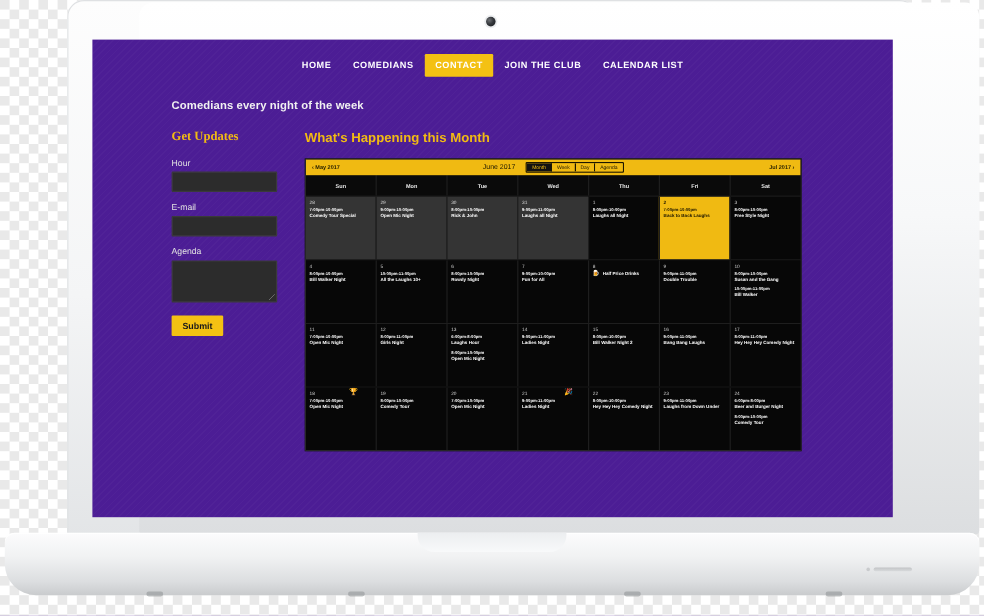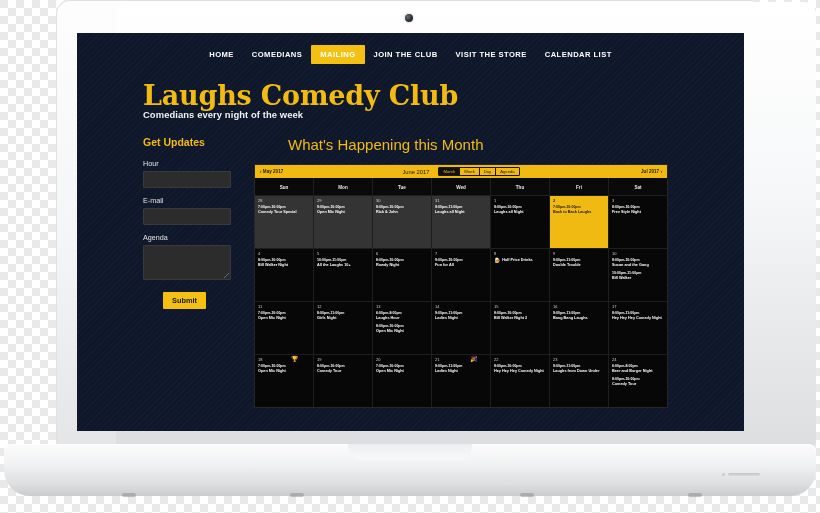--- a/index.html
+++ b/index.html
@@ -23,21 +23,21 @@
     border-radius:12px 12px 3px 3px;
     background:linear-gradient(180deg,#ffffff 0%,#f7f8f9 40%,#dcdee0 100%);
   }
   .webcam{
     position:absolute;left:405px;top:14px;width:8px;height:8px;border-radius:50%;
     background:radial-gradient(circle at 35% 35%,#6d7074 0%,#34373b 45%,#15171a 100%);
     box-shadow:0 0 0 1.5px #eceef0;
   }
   .screen{
     position:absolute;left:77px;top:33px;width:667px;height:398px;
-    background:#0f172a;overflow:hidden;
+    background:#4c1d95;overflow:hidden;
   }
   .screen::after{
     content:"";position:absolute;inset:0;pointer-events:none;
     background:repeating-linear-gradient(-45deg,rgba(255,255,255,.022) 0 1px,rgba(0,0,0,0) 1px 4px);
   }
   .laptop-base{
     position:absolute;left:4px;top:444px;width:812px;height:52px;
     border-radius:8px 8px 26px 26px;
     background:linear-gradient(180deg,#fcfcfd 0%,#f1f2f3 38%,#dcdee0 78%,#c9cbcd 100%);
     box-shadow:inset 0 1px 0 #ffffff;
@@ -67,41 +67,41 @@
 
   .brand-wrap{padding:18px 0 0 66px;}
   .brand{
     font-family:"DejaVu Serif",serif;font-weight:bold;font-size:27px;color:#f2bb13;
     letter-spacing:-0.2px;line-height:1;
   }
   .tagline{font-size:9.4px;font-weight:bold;color:#f1f1f1;margin-top:0;letter-spacing:.1px;}
 
   .body-row{display:flex;padding:16px 0 0 66px;gap:21px;}
   .col-left{width:90px;}
-  .panel-title{font-size:10.5px;font-weight:bold;color:#f2bb13;margin-bottom:11px;}
+  .panel-title{font-size:10.5px;font-weight:bold;color:#f2bb13;margin-bottom:11px;font-family:Liberation Serif, serif;}
   .field-label{font-size:7.2px;color:#e2e2e2;margin-bottom:3px;}
   .field-input{
     width:86px;height:15px;background:#2c2c2c;border:1px solid #3a3a3a;border-radius:1px;
     margin-bottom:8px;
   }
   .field-area{
     width:86px;height:33px;background:#2c2c2c;border:1px solid #3a3a3a;border-radius:1px;
     margin-bottom:9px;position:relative;
   }
   .field-area::after{
     content:"";position:absolute;right:1px;bottom:1px;width:5px;height:5px;
     background:linear-gradient(135deg,transparent 45%,#6a6a6a 45%,#6a6a6a 55%,transparent 55%);
   }
   .submit-btn{
     background:#f4c113;color:#1a1a1a;font-size:7.4px;font-weight:bold;
-    padding:4px 9px;border:none;border-radius:1px;cursor:pointer;margin-left:20px;
+    padding:4px 9px;border:none;border-radius:1px;cursor:pointer;
   }
 
   .col-right{width:412px;}
-  .section-title{font-size:15px;font-weight:normal;color:#f2bb13;margin-bottom:11px;margin-left:34px;}
+  .section-title{font-size:11px;font-weight:bold;color:#f2bb13;margin-bottom:11px;}
 
   
   .cal{width:412px;background:#0a0a0a;border:1px solid #262626;}
   .cal-toolbar{
     height:13px;background:#f0ba12;display:flex;align-items:center;
     padding:0 5px;position:relative;
   }
   .tb-prev,.tb-next{font-size:4.6px;color:#2a2200;font-weight:bold;white-space:nowrap;cursor:pointer;}
   .tb-next{margin-left:auto;}
   .tb-center{
@@ -153,28 +153,26 @@
     <div class="lid-inner"></div>
   </div>
   <div class="webcam"></div>
 
   <div class="screen">
     <div class="site">
 
       <div class="navbar">
         <div class="nav-item">HOME</div>
         <div class="nav-item">COMEDIANS</div>
-        <div class="nav-item active">MAILING</div>
+        <div class="nav-item active">CONTACT</div>
         <div class="nav-item">JOIN THE CLUB</div>
-        <div class="nav-item">VISIT THE STORE</div>
         <div class="nav-item">CALENDAR LIST</div>
       </div>
 
       <div class="brand-wrap">
-        <div class="brand">Laughs Comedy Club</div>
         <div class="tagline">Comedians every night of the week</div>
       </div>
 
       <div class="body-row">
 
         <div class="col-left">
           <div class="panel-title">Get Updates</div>
 
           <div class="field-label">Hour</div>
           <div class="field-input"></div>

